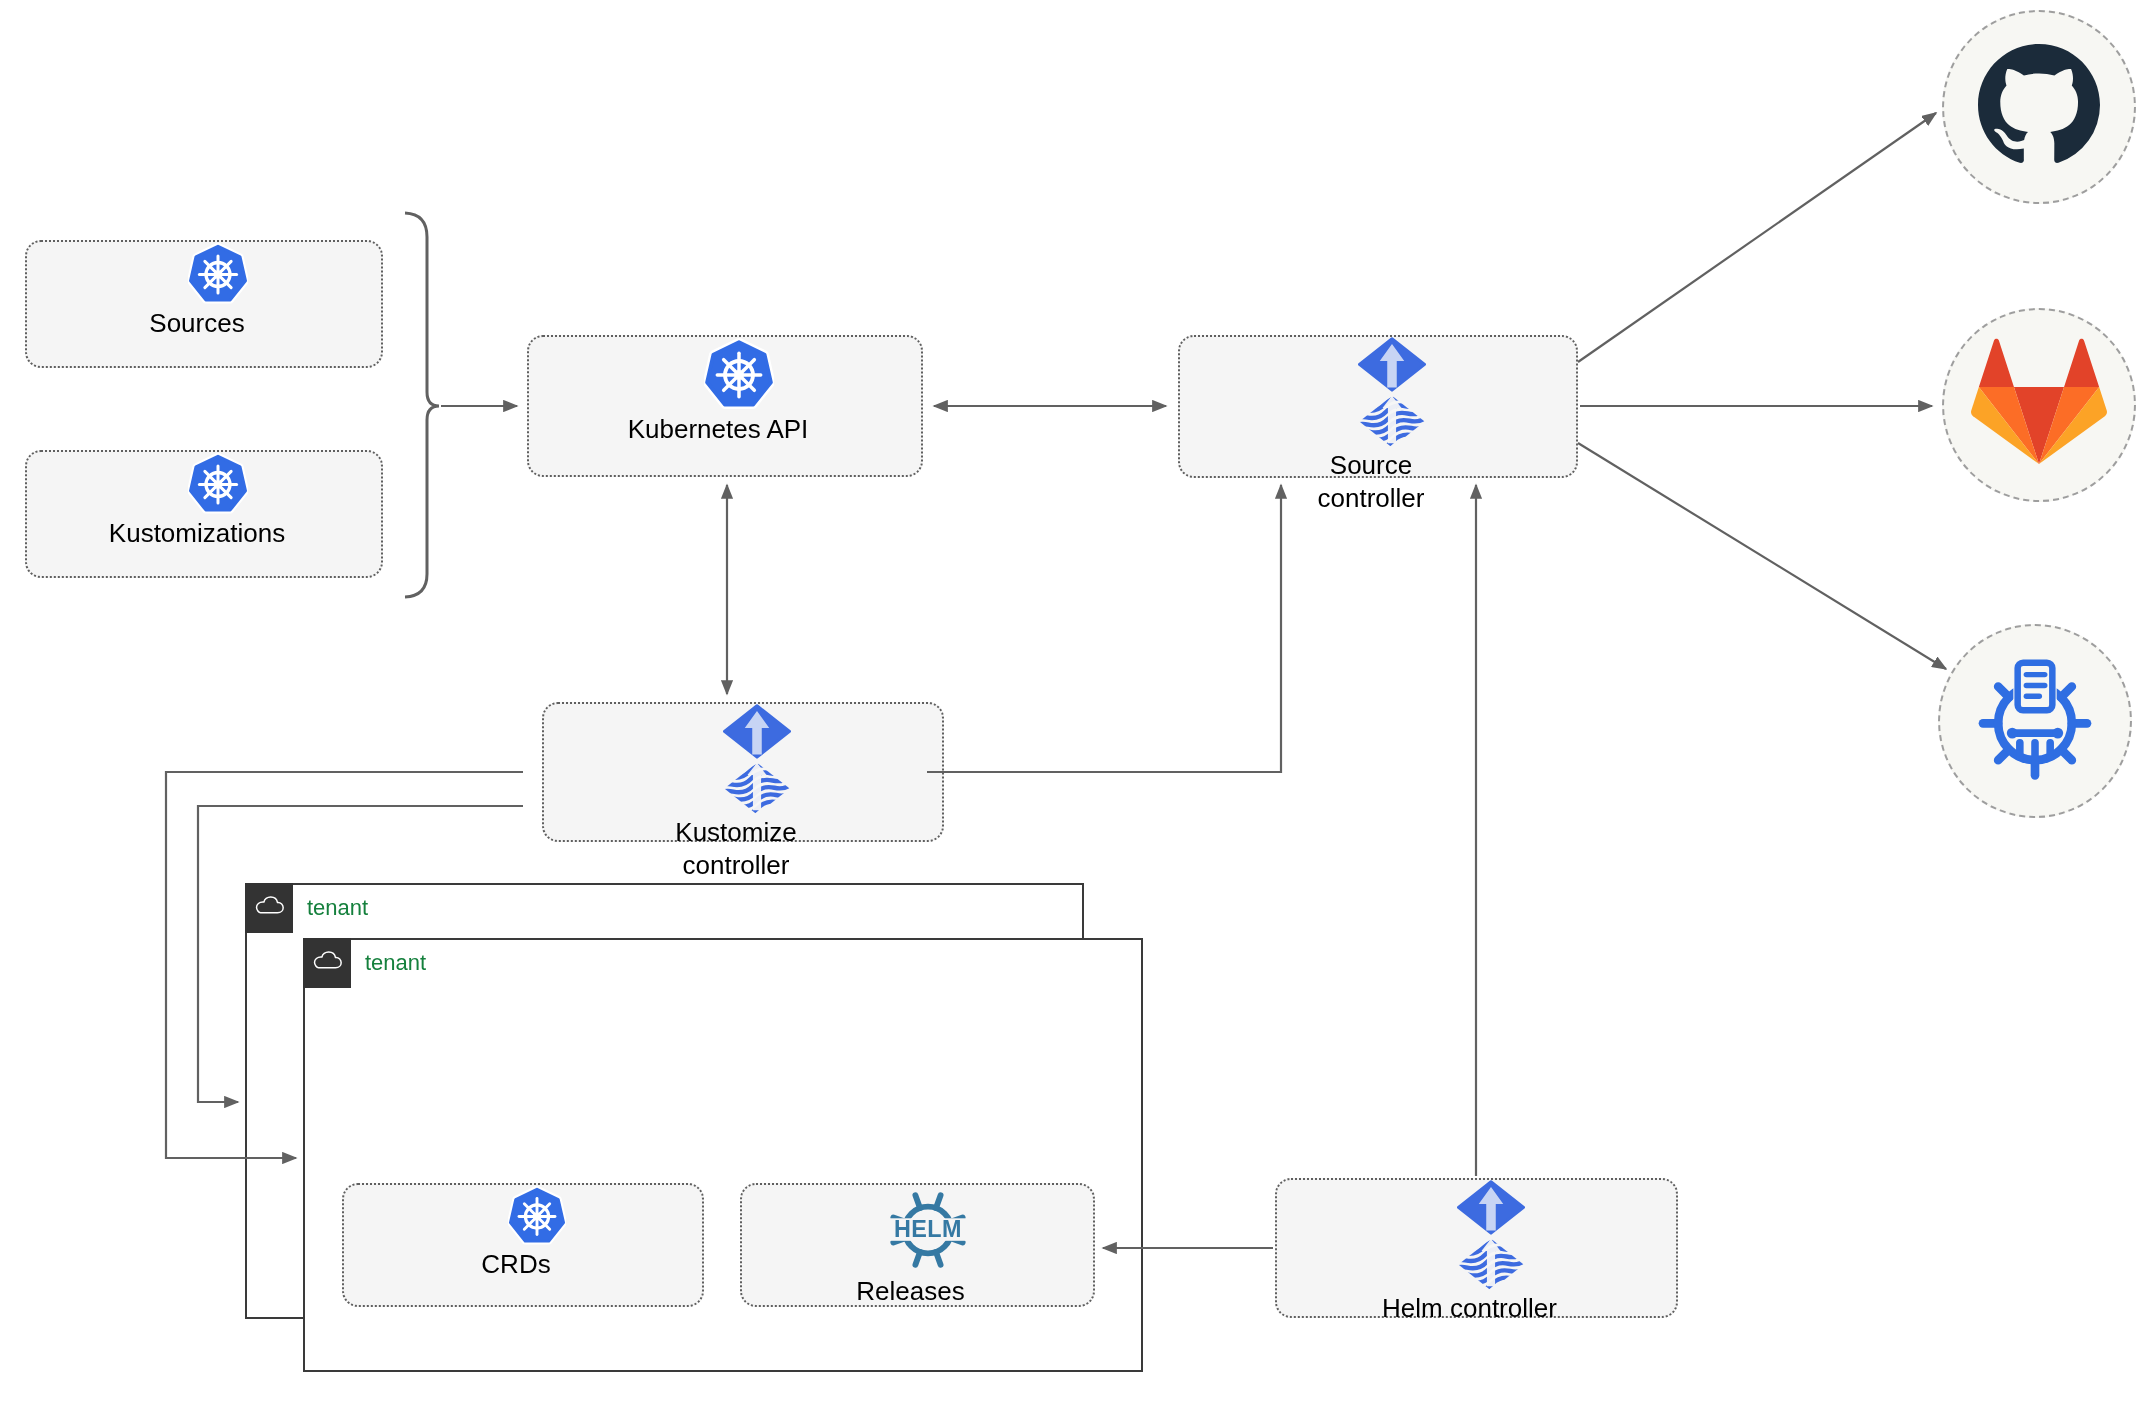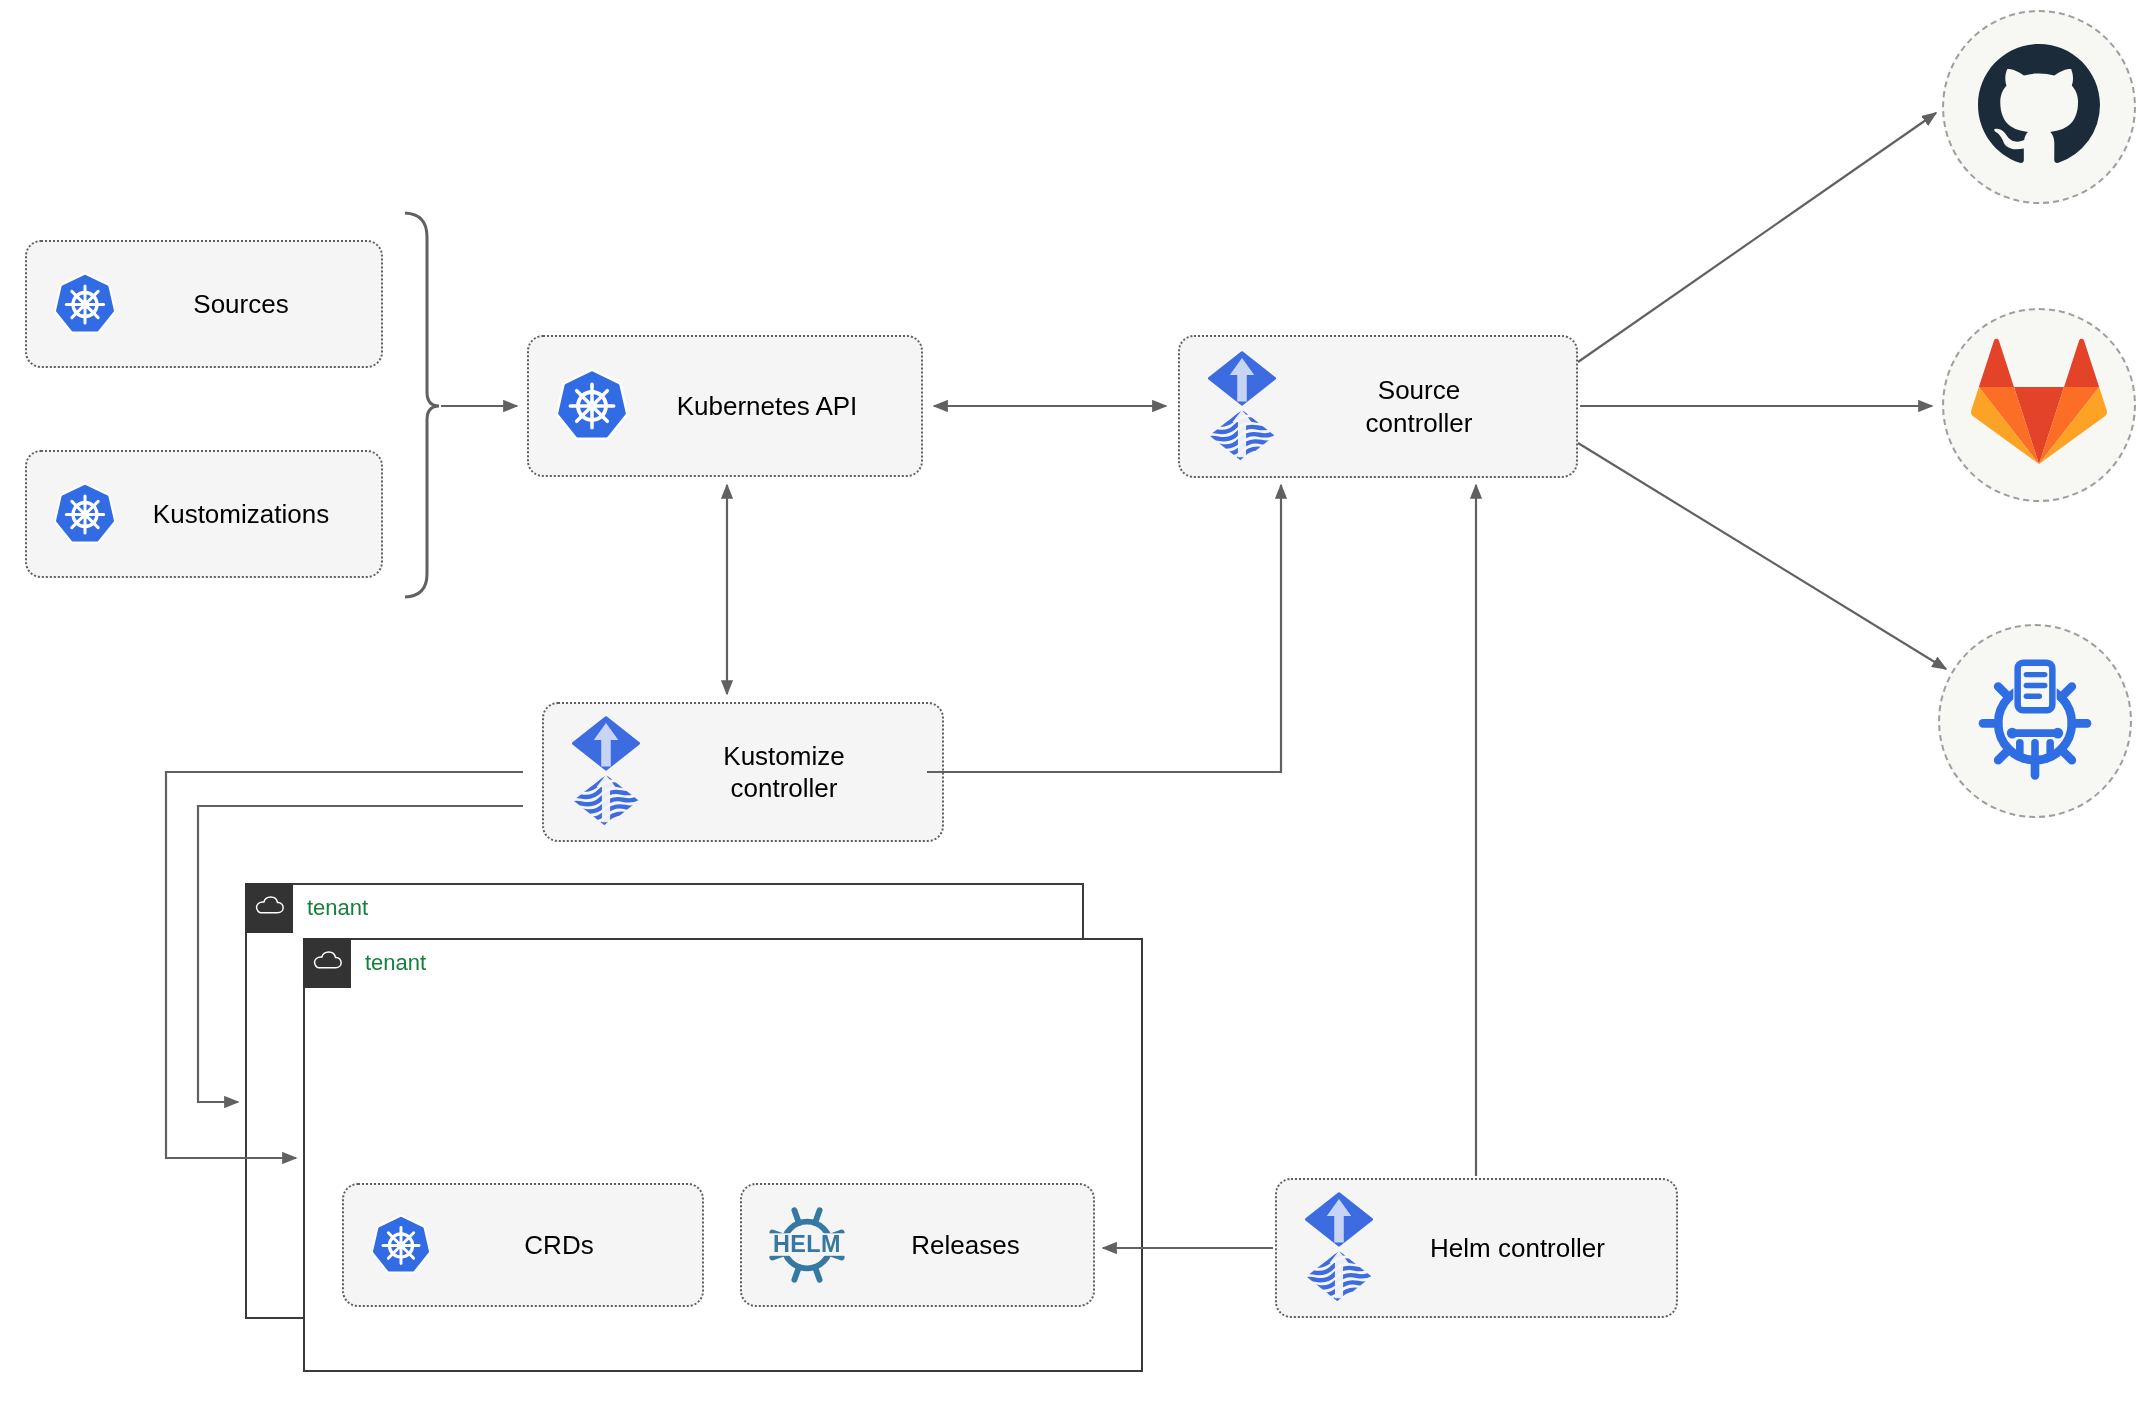--- a/index.html
+++ b/index.html
@@ -8,21 +8,21 @@
     --gitlab-red-orange:#E24329; --gitlab-orange:#FC6D26; --gitlab-yellow:#FCA326;
     --connector-gray:#616161; --node-fill:#F5F5F5; --node-border:#5F5F5F;
     --tenant-dark:#333333; --circle-fill:#F7F7F3; --text-dark:#000000;
   }
   html,body{margin:0;padding:0;background:#fff;}
   body{font-family:"Liberation Sans", sans-serif;}
   .canvas{position:relative;width:2144px;height:1407px;background:#fff;overflow:hidden;}
 
   .nbox{position:absolute;box-sizing:border-box;background:var(--node-fill);
     border:2px dotted var(--node-border);border-radius:16px;
-    display:flex;align-items:center;z-index:4;}
+    display:flex;align-items:center;z-index:4;flex-direction:column;}
   .nicon{flex:0 0 auto;margin-left:28px;display:flex;align-items:flex-end;}
   .nicon svg{display:block;}
   .nlabel{flex:1;text-align:center;font-size:26px;color:var(--text-dark);
     line-height:1.25;padding-right:14px;}
   .nlabel.narrow{flex:1;display:flex;justify-content:center;align-items:center;}
   .nlabel.narrow span{max-width:180px;display:block;}
 
   .tenant{position:absolute;box-sizing:border-box;background:#fff;
     border:2.5px solid #3a3a3a;}
   .tenant-outer{z-index:2;}

